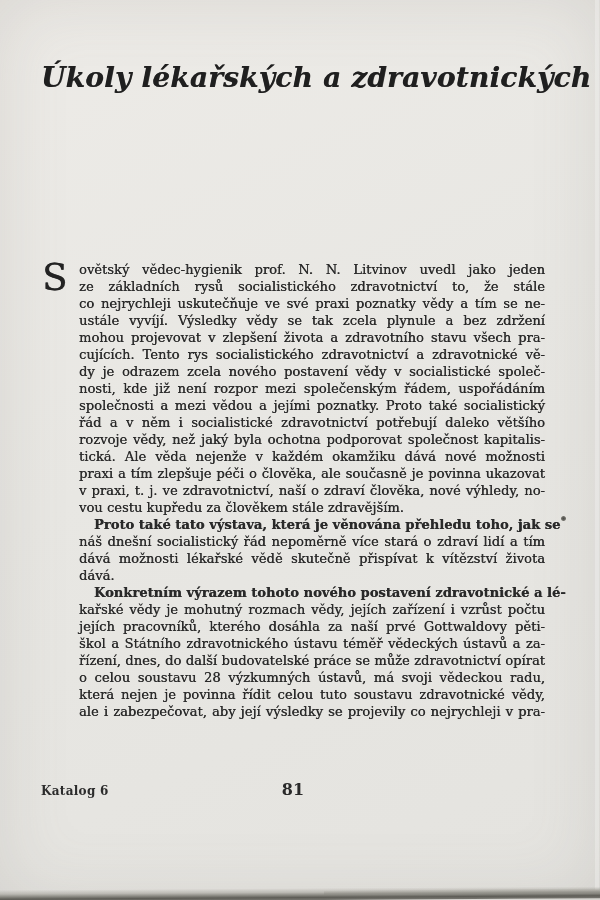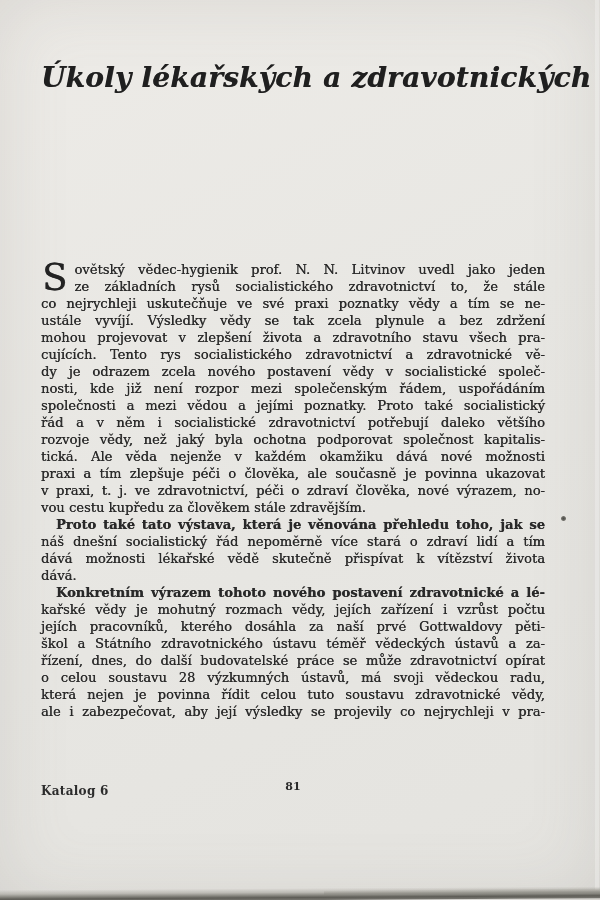--- a/index.html
+++ b/index.html
@@ -40,20 +40,21 @@
     color: #292929;
     text-shadow: 0.32px 0 0 rgba(41, 41, 41, 0.85);
     letter-spacing: 0.05px;
   }
   .para { margin: 0; }
   .line {
     height: 17px;
     text-align: justify;
     text-align-last: justify;
     white-space: nowrap;
+    margin-left: 38px;
   }
   .line.last { text-align-last: left; }
   .line.indent { text-indent: 15px; font-weight: bold; }
   .dropcap {
     float: left;
     font-size: 37px;
     line-height: 31px;
     height: 33px;
     padding: 1px 7px 0 1px;
     color: #232323;
@@ -67,21 +68,21 @@
     font-weight: bold;
     letter-spacing: 0.3px;
     color: #2c2c2c;
   }
   .page-number {
     position: absolute;
     top: 780px;
     left: 41px;
     width: 504px;
     text-align: center;
-    font-size: 11px;
+    font-size: 16px;
     font-weight: bold;
     color: #2a2a2a;
   }
   .ink-speck {
     position: absolute;
     top: 516px;
     left: 561px;
     width: 5px;
     height: 5px;
     border-radius: 50%;
@@ -137,21 +138,21 @@
         <div class="line">ustále vyvíjí. Výsledky vědy se tak zcela plynule a bez zdržení</div>
         <div class="line">mohou projevovat v zlepšení života a zdravotního stavu všech pra-</div>
         <div class="line">cujících. Tento rys socialistického zdravotnictví a zdravotnické vě-</div>
         <div class="line">dy je odrazem zcela nového postavení vědy v socialistické společ-</div>
         <div class="line">nosti, kde již není rozpor mezi společenským řádem, uspořádáním</div>
         <div class="line">společnosti a mezi vědou a jejími poznatky. Proto také socialistický</div>
         <div class="line">řád a v něm i socialistické zdravotnictví potřebují daleko většího</div>
         <div class="line">rozvoje vědy, než jaký byla ochotna podporovat společnost kapitalis-</div>
         <div class="line">tická. Ale věda nejenže v každém okamžiku dává nové možnosti</div>
         <div class="line">praxi a tím zlepšuje péči o člověka, ale současně je povinna ukazovat</div>
-        <div class="line">v praxi, t. j. ve zdravotnictví, péči o zdraví člověka, nové výrazem, no-</div>
+        <div class="line">v praxi, t. j. ve zdravotnictví, naší o zdraví člověka, nové výhledy, no-</div>
         <div class="line last">vou cestu kupředu za člověkem stále zdravějším.</div>
       </div>
       <div class="para">
         <div class="line indent">Proto také tato výstava, která je věnována přehledu toho, jak se</div>
         <div class="line">náš dnešní socialistický řád nepoměrně více stará o zdraví lidí a tím</div>
         <div class="line">dává možnosti lékařské vědě skutečně přispívat k vítězství života</div>
         <div class="line last">dává.</div>
       </div>
       <div class="para">
         <div class="line indent">Konkretním výrazem tohoto nového postavení zdravotnické a lé-</div>

